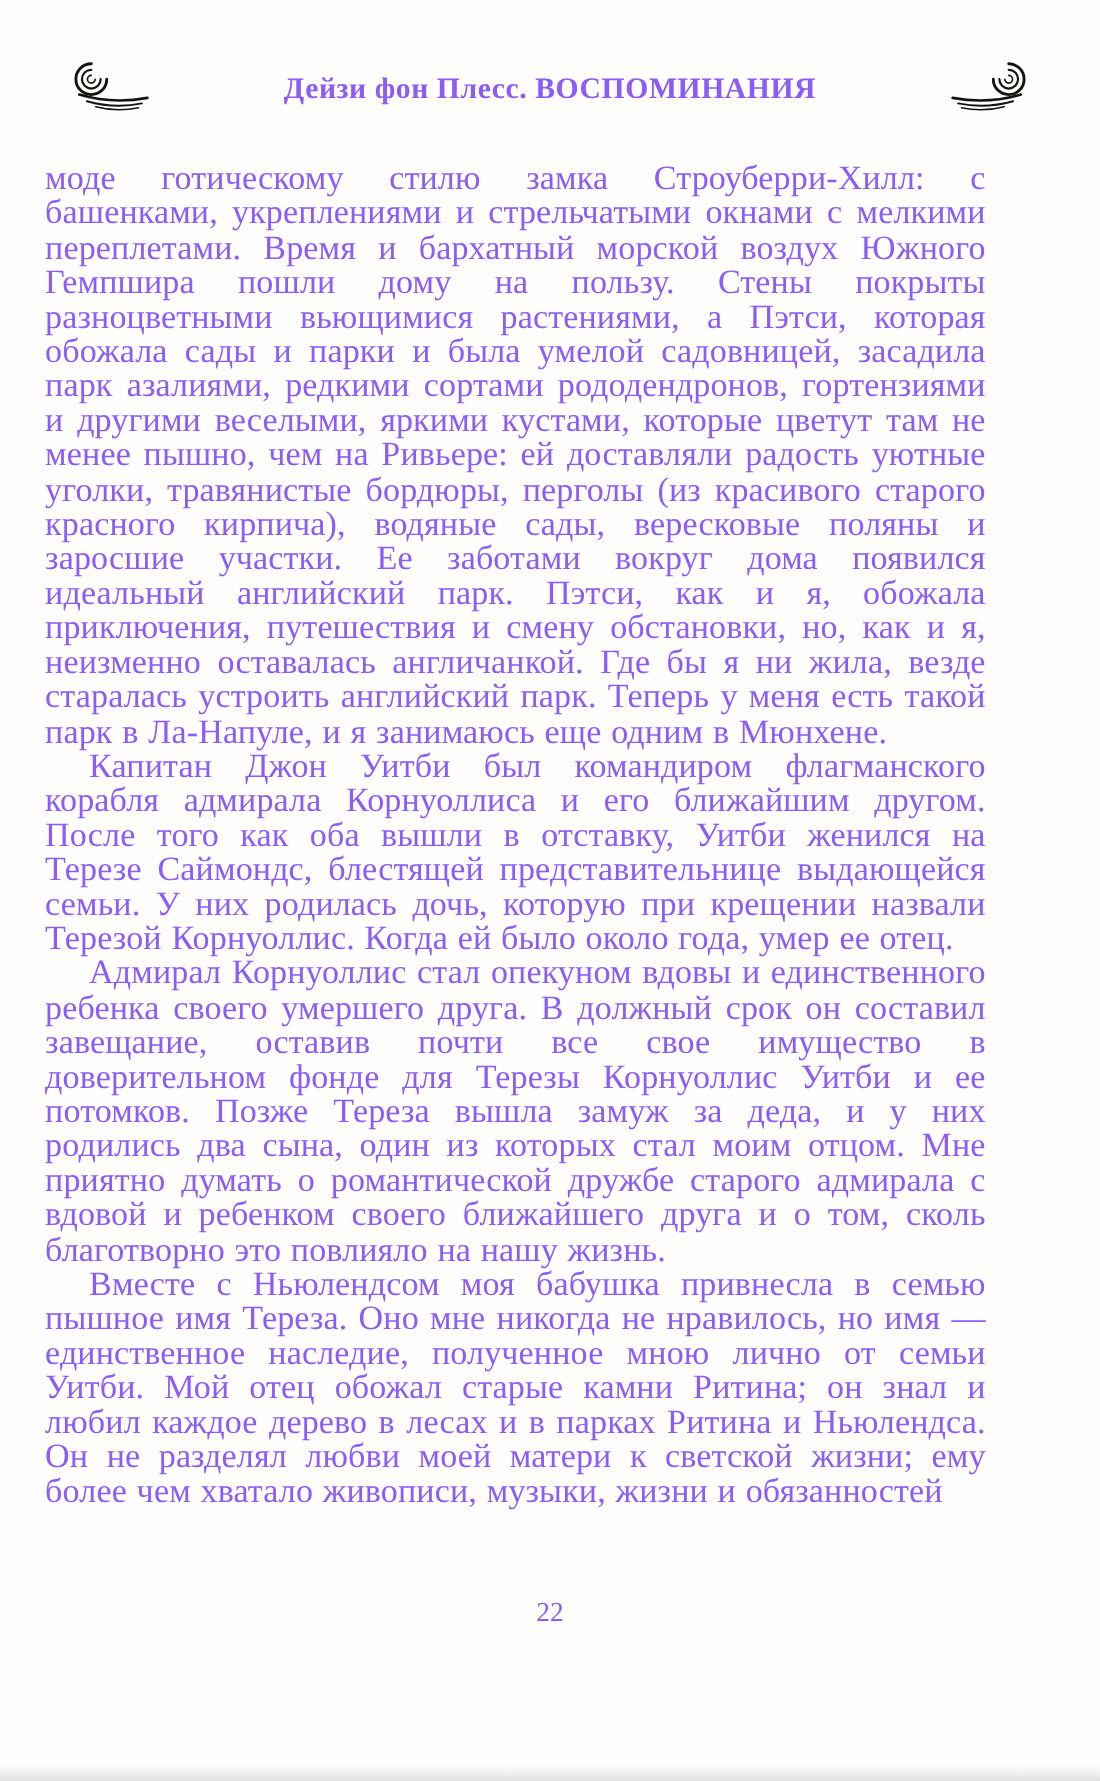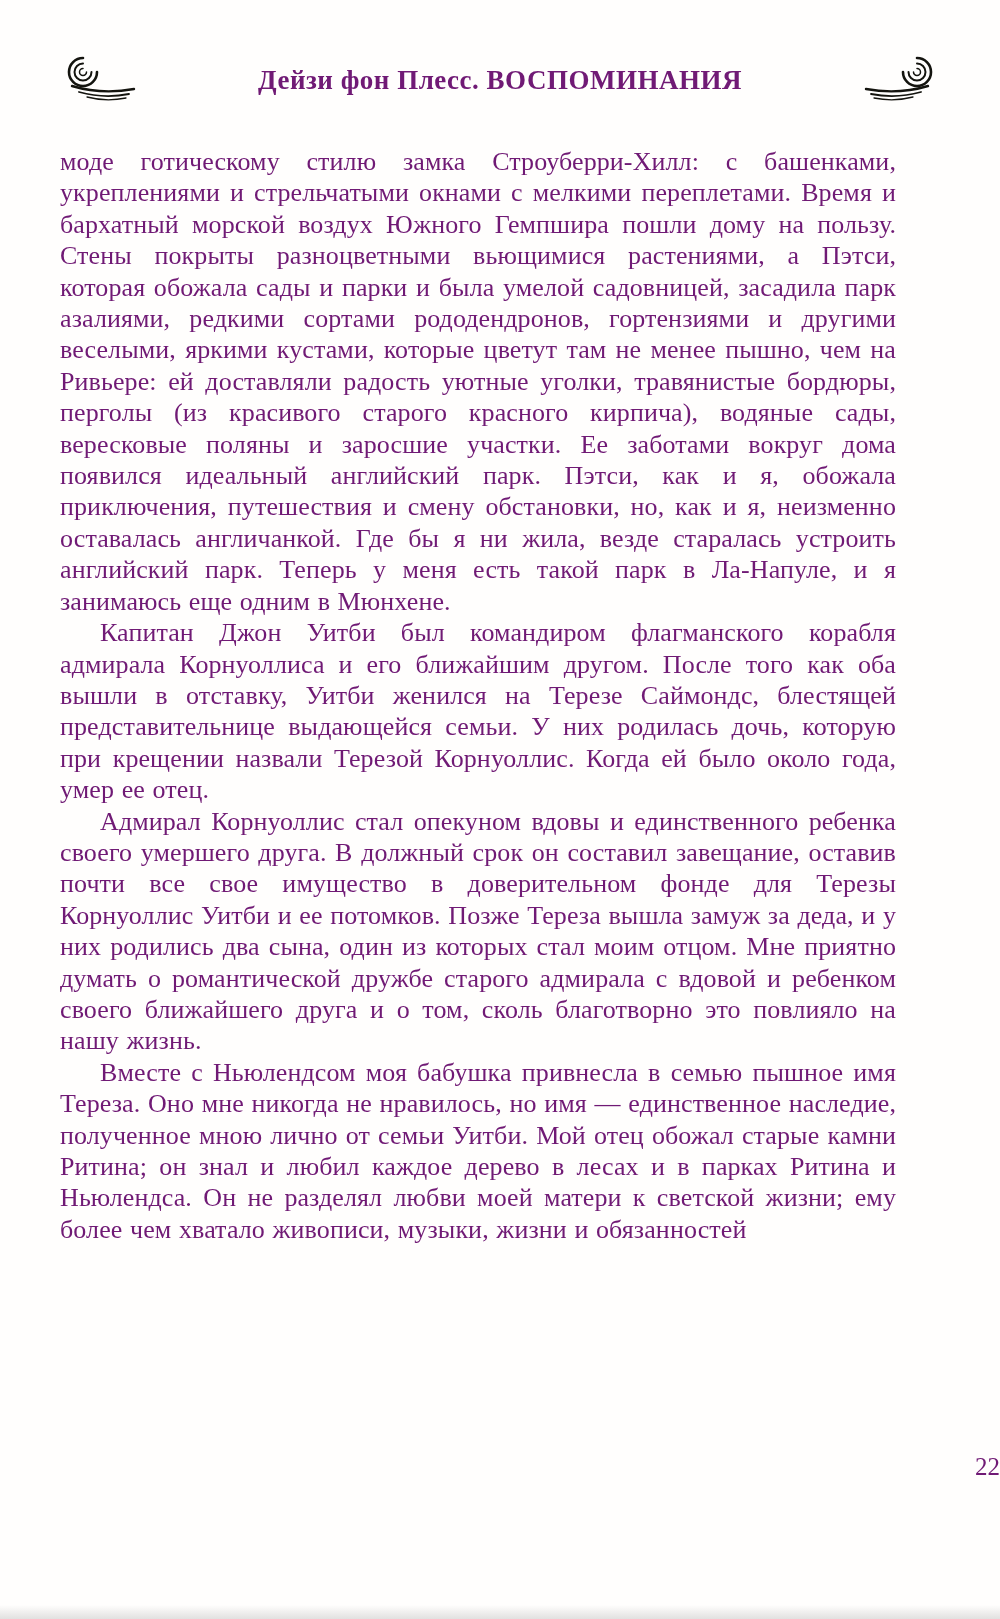--- a/index.html
+++ b/index.html
@@ -6,21 +6,21 @@
     margin: 0;
     padding: 0;
     background: #e8e8e8;
   }
   .page {
     position: relative;
     width: 1000px;
     height: 1619px;
     margin: 0 auto;
     background: #fffefd;
-    color: #701a75;
+    color: #8b5cf6;
     font-family: "Liberation Serif", "DejaVu Serif", serif;
     box-sizing: border-box;
     overflow: hidden;
   }
   .page-header {
     display: flex;
     align-items: center;
     justify-content: space-between;
     padding: 52px 62px 0 62px;
     height: 56px;
@@ -40,42 +40,42 @@
     width: 78px;
     height: 50px;
     color: #14140f;
     flex: 0 0 auto;
   }
   .ornament.right svg {
     transform: scaleX(-1);
   }
   .text-block {
     margin-top: 38px;
-    padding: 0 104px 0 60px;
-    font-size: 26px;
+    padding: 0 104px 0 41px;
+    font-size: 31px;
     line-height: 31.4px;
     text-align: justify;
     letter-spacing: 0.1px;
     word-spacing: 1px;
     hyphens: auto;
     -webkit-hyphens: auto;
   }
   .para {
     margin: 0;
     text-indent: 0;
   }
   .para.indent {
     text-indent: 40px;
   }
   .page-number {
     position: absolute;
     left: 0;
     right: 0;
     bottom: 138px;
-    text-align: right;
+    text-align: center;
     font-size: 25px;
   }
   .scan-shadow {
     position: absolute;
     left: 0;
     right: 0;
     bottom: 0;
     height: 14px;
     background: linear-gradient(to bottom, rgba(0,0,0,0), rgba(90,90,90,0.18));
     pointer-events: none;

